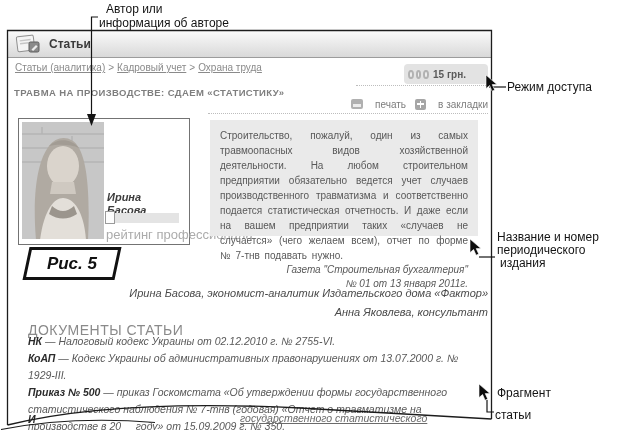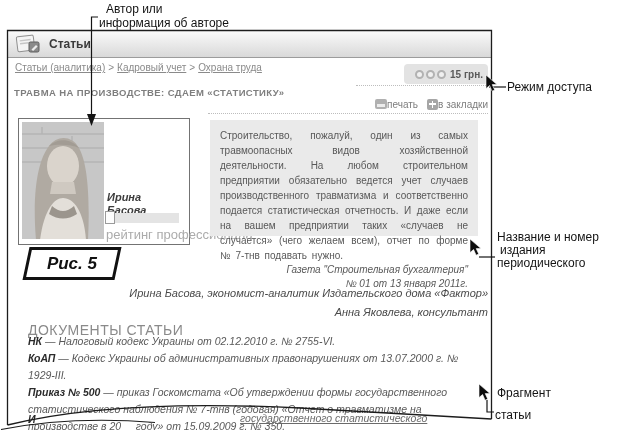--- a/index.html
+++ b/index.html
@@ -16,34 +16,34 @@
   .hdr{position:absolute;left:1px;top:1px;width:484px;height:26px;
        background:linear-gradient(#fafafa,#d9d9d9);border-bottom:1px solid #9c9c9c;}
   .hdr-title{position:absolute;left:42px;top:6px;font-size:12px;font-weight:bold;color:#3a3a3a;}
 
   .crumbs{position:absolute;left:9px;top:32px;font-size:10px;color:#8a8a8a;white-space:nowrap;}
   .crumbs a{color:#8a8a8a;text-decoration:underline;cursor:pointer;}
   .crumb-sep{margin:0 3px;text-decoration:none;}
 
   .badge{position:absolute;left:398px;top:34px;width:84px;height:20px;background:#e3e3e3;
          border-radius:4px;display:flex;align-items:center;justify-content:flex-end;
-         padding:0 5px 0 4px;box-sizing:border-box;}
+         padding:0 22px 0 4px;box-sizing:border-box;}
   .coin{width:8px;height:8px;border-radius:50%;background:#f0f0f0;border:2px solid #b2b2b2;
         margin-right:2px;box-sizing:border-box;width:9px;height:9px;}
   .badge-price{font-size:10px;font-weight:bold;color:#5a5a5a;margin-left:2px;white-space:nowrap;}
 
   .dotted1{position:absolute;left:350px;top:55px;width:132px;border-top:1px dotted #bdbdbd;}
   .dotted2{position:absolute;left:202px;top:83px;width:280px;border-top:1px dotted #bdbdbd;}
 
   .art-title{position:absolute;left:8px;top:57px;font-size:9.5px;font-weight:bold;
              color:#7e7e7e;letter-spacing:.4px;white-space:nowrap;}
 
   .btnrow{position:absolute;left:202px;top:67px;width:280px;height:14px;display:flex;
           justify-content:flex-end;align-items:center;gap:9px;}
-  .pbtn{display:flex;align-items:center;gap:0;font-size:10px;color:#7d7d7d;cursor:pointer;white-space:nowrap;}
+  .pbtn{display:flex;align-items:center;gap:12px;font-size:10px;color:#7d7d7d;cursor:pointer;white-space:nowrap;}
   .ic-print{position:relative;width:12px;height:10px;background:#b0b0b0;border-radius:2px;}
   .ic-print span{position:absolute;left:2px;bottom:2px;width:8px;height:3px;background:#ececec;}
   .ic-plus{position:relative;width:11px;height:11px;background:#a6a6a6;border-radius:2px;}
   .ic-plus::before{content:"";position:absolute;left:2px;top:4.7px;width:7px;height:1.6px;background:#fff;}
   .ic-plus::after{content:"";position:absolute;left:4.7px;top:2px;width:1.6px;height:7px;background:#fff;}
 
   .photo-frame{position:absolute;left:12px;top:88px;width:170px;height:125px;
                border:1px solid #737373;background:#fff;}
   .auth-name{position:absolute;left:88px;top:72px;font-size:11px;font-weight:bold;
              font-style:italic;color:#3c3c3c;line-height:13px;}
@@ -76,22 +76,22 @@
 </head>
 <body>
 
 <div class="canvas">
 
   <div class="ann" style="left:106px;top:2px;">Автор или</div>
   <div class="ann" style="left:507px;top:80px;">Режим доступа</div>
   <div class="ann" style="left:99px;top:16px;">информация об авторе</div>
   <div class="ann" style="left:497px;top:231px;line-height:13px;">
     <div>Название и номер</div>
+    <div>периодического</div>
     <div style="padding-left:3px;">издания</div>
-    <div>периодического</div>
   </div>
   <div class="ann" style="left:497px;top:386px;">Фрагмент</div>
   <div class="ann" style="left:495px;top:408px;">статьи</div>
 
   <div class="page">
 
     <div class="hdr">
       <span class="abs" style="left:8px;top:2px;">
         <svg width="27" height="22" viewBox="0 0 27 22">
           <g transform="rotate(-7 10 10)">

